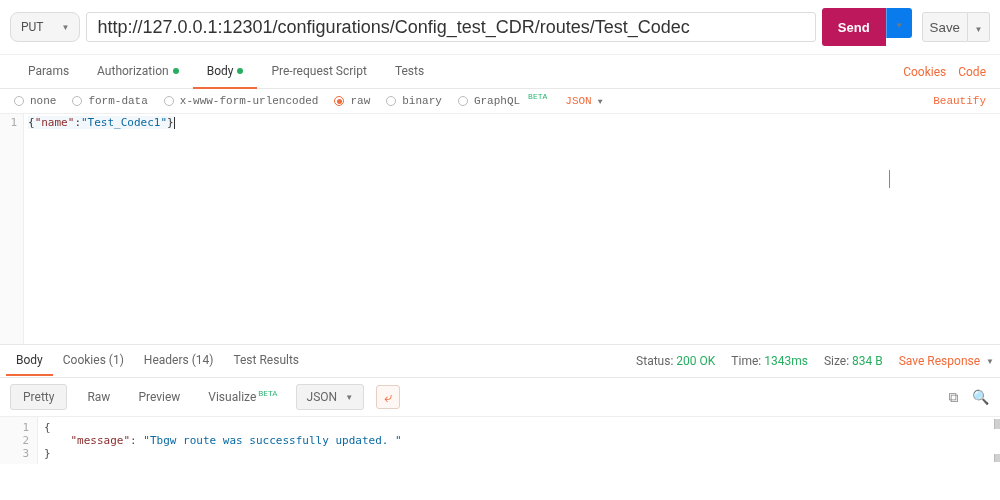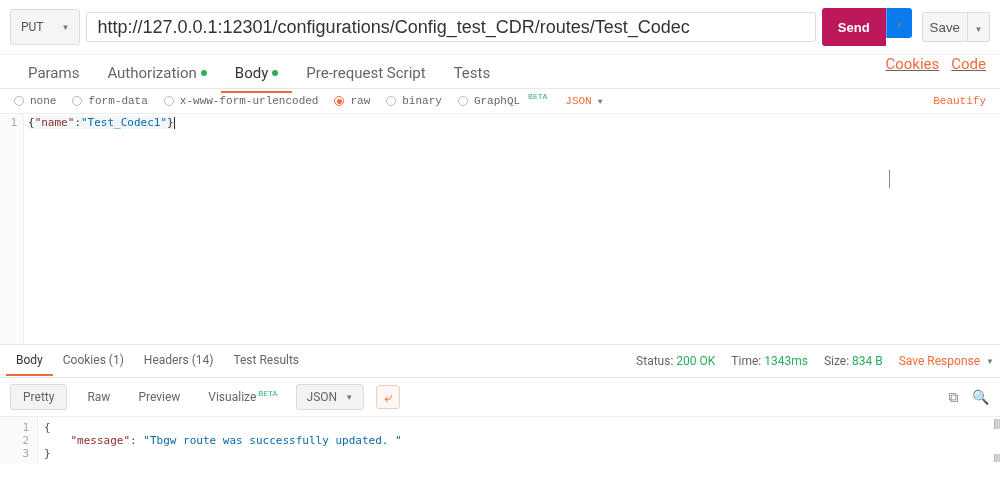--- a/index.html
+++ b/index.html
@@ -17,24 +17,24 @@
   .request-bar {
     display: flex;
     align-items: center;
     gap: 6px;
     padding: 8px 10px;
     background: #fff;
     border-bottom: 1px solid #eee;
   }
   .method-select {
     display: flex; align-items: center;
-    height: 36px; padding: 0 10px;
+    height: 30px; padding: 0 10px;
     background: #f5f5f5;
     border: 1px solid #dcdcdc;
-    border-radius: 3px;
+    border-radius: 8px;
     gap: 18px;
     cursor: pointer;
   }
   .caret { font-size: 8px; color: #777; }
   .url-input {
     flex: 1;
     height: 30px;
     border: 1px solid #dcdcdc;
     border-radius: 3px;
     padding: 0 10px;
@@ -68,36 +68,36 @@
   }
   .save-caret {
     height: 30px; width: 22px;
     background: #f5f5f5; border: 1px solid #dcdcdc; border-left: none;
     border-top-right-radius: 3px; border-bottom-right-radius: 3px;
     cursor: pointer;
   }
 
   
   .req-tabs {
-    display: flex; align-items: flex-start;
+    display: flex; align-items: center;
     padding: 0 14px;
     height: 34px;
-    font-size: 15px;
+    font-size: 12px;
     color: #666;
     border-bottom: 1px solid #e8e8e8;
   }
   .req-tab {
     padding: 9px 14px;
     cursor: pointer;
     display: inline-flex; align-items: center; gap: 4px;
     border-bottom: 2px solid transparent;
   }
   .req-tab .dot { width: 6px; height: 6px; border-radius: 50%; background: #27ae60; }
   .req-tab.active { color: #333; border-bottom-color: #f26b3a; }
-  .req-right { margin-left: auto; display: flex; gap: 12px; text-decoration: underline; }
+  .req-right { margin-left: auto; display: flex; gap: 12px; }
   .link-orange { color: #f26b3a; cursor: pointer; }
 
   
   .body-types {
     display: flex; align-items: center;
     padding: 6px 14px;
     gap: 16px;
     font-size: 11px;
     color: #666;
     border-bottom: 1px solid #eee;

